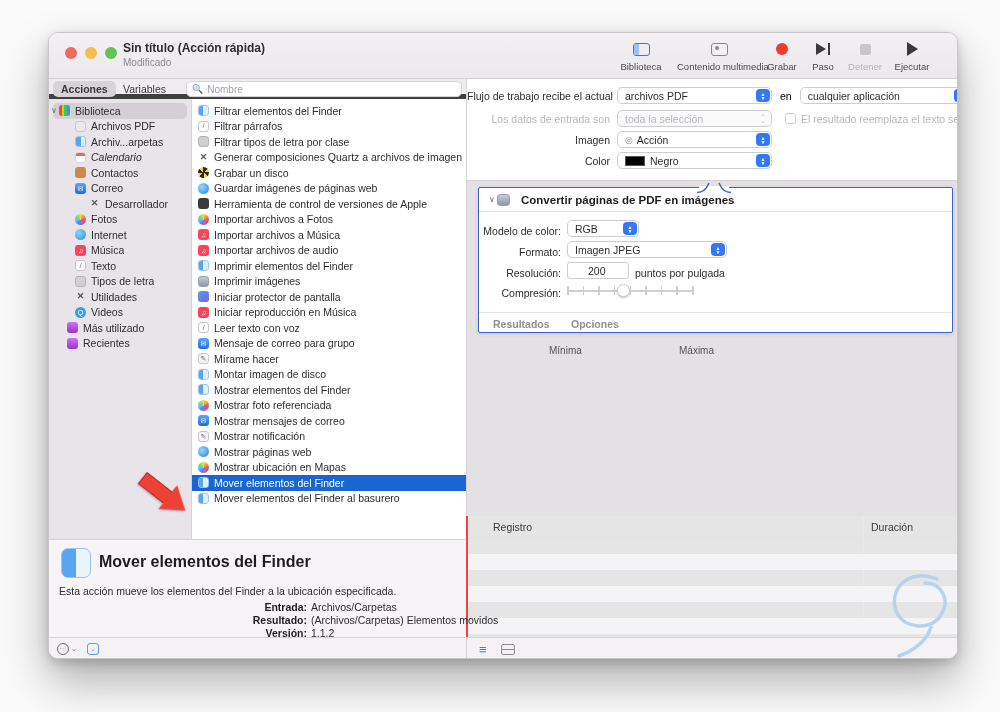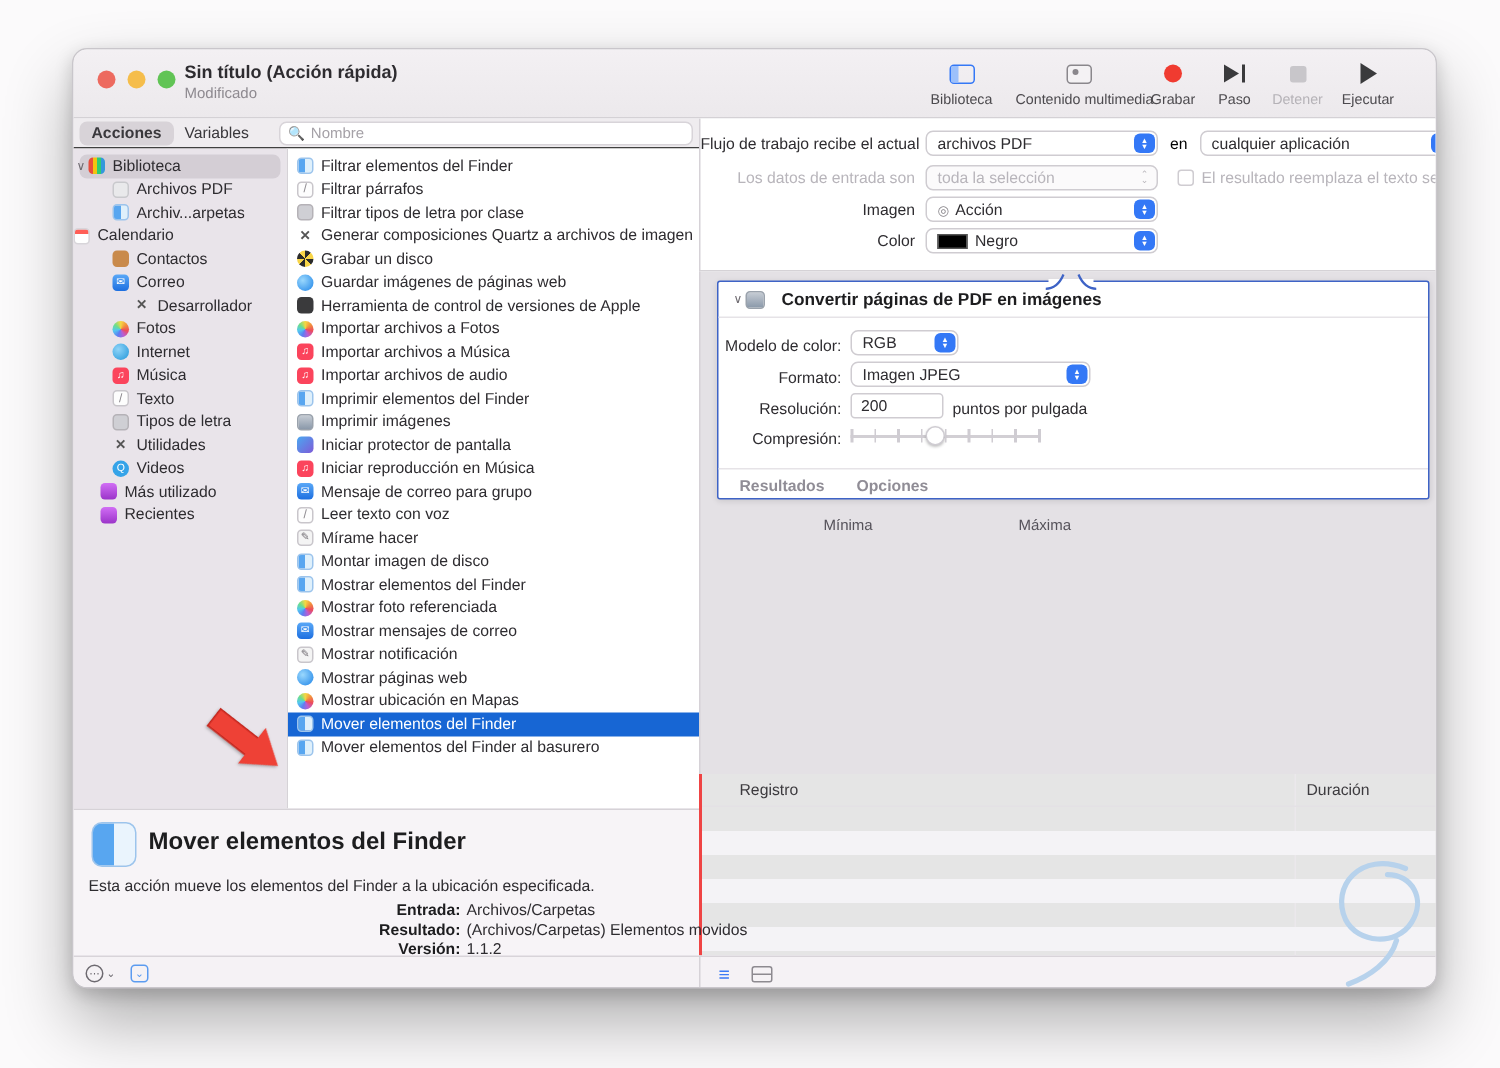--- a/index.html
+++ b/index.html
@@ -25,21 +25,21 @@
   .ic-sidebar::before{ content:""; position:absolute; left:0; top:0; bottom:0; width:5px; background:#9cc0fb; border-radius:1px 0 0 1px; }
   .ic-media { width:17px; height:13px; border:1.5px solid #8a878c; border-radius:3px; position:relative; background:#f4f2f4;}
   .ic-media::before{ content:""; position:absolute; left:3px; top:2px; width:4px; height:4px; border-radius:50%; background:#8a878c;}
   .ic-record { width:12px; height:12px; border-radius:50%; background:#f03b30; }
   .ic-play { width:0; height:0; border-left:11px solid #3a3a3c; border-top:7px solid transparent; border-bottom:7px solid transparent; }
   .ic-step { display:flex; align-items:center; }
   .ic-step .tri { width:0;height:0;border-left:10px solid #3a3a3c;border-top:6px solid transparent;border-bottom:6px solid transparent;}
   .ic-step .bar { width:2.5px; height:12px; background:#3a3a3c; margin-left:1.5px;}
   .ic-stop { width:11px; height:11px; border-radius:2px; background:#c8c6ca; }
   
-  .headrow { position:absolute; left:0; top:46px; width:417px; height:20px; background:#efecef; border-bottom:1px solid #404040; }
+  .headrow { position:absolute; left:0; top:46px; width:417px; height:20px; background:#efecef; border-bottom:5px solid #404040; }
   .tabbtn { position:absolute; top:2px; height:16px; line-height:16px; font-size:10.5px; color:#3a383c; padding:0 8px; border-radius:5px; }
   .tabbtn.sel { background:#d8d3d8; font-weight:bold; }
   .searchbox { position:absolute; left:137px; top:2px; width:276px; height:16px; background:#fff; border:1px solid #d8d4d9; border-radius:5px; display:flex; align-items:center; padding:0 5px; }
   .searchbox .mag { font-size:9px; color:#8e8a90; margin-right:4px; }
   .searchbox input { border:none; outline:none; width:100%; font-size:10px; color:#3a383c; background:transparent; font-family:"Liberation Sans",sans-serif;}
   .searchbox input::placeholder{ color:#a5a1a7; }
   
   .sidebar { position:absolute; left:0; top:66px; width:142px; height:440px; background:#e9e4ea; overflow:hidden; padding-top:4px; }
   .side-row { height:15.5px; display:flex; align-items:center; font-size:10.5px; color:#2e2c30; position:relative; }
   .side-row .lbl { white-space:nowrap; overflow:hidden; }
@@ -91,21 +91,21 @@
   .tinyact { color:#8a878c; margin-right:4px; font-size:9px; }
   .workspace { position:absolute; left:417px; top:148px; width:493px; height:335px; background:#e4e1e5; border-left:1px solid #d6d2d7; }
   
   .panel { position:absolute; left:429px; top:154px; width:475px; height:146px; background:#fff; border:1.5px solid #3e63c6; border-radius:2px; box-shadow:0 1px 4px rgba(0,0,0,.12); }
   .panel-notch { position:absolute; top:-6px; left:218px; width:34px; height:12px; }
   .phead { position:absolute; left:0; top:0; right:0; height:24px; display:flex; align-items:center; padding-left:8px; border-bottom:1px solid #e6e3e7; }
   .ptitle { font-size:11.5px; font-weight:bold; color:#1d1d1f; margin-left:6px; }
   .prow { position:absolute; left:0; height:17px; display:flex; align-items:flex-end; }
   .plabel { width:82px; text-align:right; font-size:10.5px; color:#2e2c30; margin-right:6px; flex:none; }
   .ptext { font-size:10.5px; color:#2e2c30; margin-left:6px; }
-  .ninput { width:62px; height:17px; border:1px solid #cfccd1; border-radius:3px; background:#fff; font-size:10.5px; color:#2e2c30; display:flex; align-items:center; padding-left:6px; }
+  .ninput { width:62px; height:17px; border:1px solid #cfccd1; border-radius:3px; background:#fff; font-size:10.5px; color:#2e2c30; display:flex; align-items:center; padding-left:20px; }
   .slider { position:relative; width:125px; height:16px; }
   .slider .line { position:absolute; left:0; right:0; top:7px; height:1.5px; background:#d2cfd4; }
   .slider .tick { position:absolute; top:3px; width:1.5px; height:9px; background:#cfccd2; }
   .slider .knob { position:absolute; top:1px; width:13px; height:13px; border-radius:50%; background:#fff; border:1px solid #cfccd2; box-shadow:0 1px 2px rgba(0,0,0,.25); }
   .minmax { position:absolute; font-size:10px; color:#55525a;margin-top:44px; }
   .pfootline { position:absolute; left:0; right:0; top:124px; border-top:1px solid #e6e3e7; }
   .plink { position:absolute; top:130px; font-size:10.5px; font-weight:bold; color:#908d96; }
   
   .logtable { position:absolute; left:417px; top:483px; width:493px; height:121px; background:#e5e5e5; border-left:2px solid #ef4444; }
   .loghead { position:absolute; left:0; right:0; top:0; height:22px; border-bottom:1px solid #e4e1e5; }
@@ -210,21 +210,21 @@
         <span class="lbl">Biblioteca</span>
       </div>
       <div class="side-row" style="padding-left: 26px;">
         <span class="icon ic-pdf"></span>
         <span class="lbl">Archivos PDF</span>
       </div>
       <div class="side-row" style="padding-left: 26px;">
         <span class="icon ic-finder"></span>
         <span class="lbl">Archiv...arpetas</span>
       </div>
-      <div class="side-row" style="">
+      <div class="side-row" style="padding-left: 26px; font-style: italic;">
         <span class="icon ic-calendar"></span>
         <span class="lbl">Calendario</span>
       </div>
       <div class="side-row" style="padding-left: 26px;">
         <span class="icon ic-contacts"></span>
         <span class="lbl">Contactos</span>
       </div>
       <div class="side-row" style="padding-left: 26px;">
         <span class="icon ic-mail"></span>
         <span class="lbl">Correo</span>
@@ -322,26 +322,26 @@
       </div>
       <div class="act-row">
         <span class="icon ic-screensaver"></span>
         <span>Iniciar protector de pantalla</span>
       </div>
       <div class="act-row">
         <span class="icon ic-music"></span>
         <span>Iniciar reproducción en Música</span>
       </div>
       <div class="act-row">
+        <span class="icon ic-text"></span>
+        <span>Leer texto con voz</span>
+      </div>
+      <div class="act-row">
         <span class="icon ic-mail"></span>
         <span>Mensaje de correo para grupo</span>
-      </div>
-      <div class="act-row">
-        <span class="icon ic-text"></span>
-        <span>Leer texto con voz</span>
       </div>
       <div class="act-row">
         <span class="icon ic-pencil"></span>
         <span>Mírame hacer</span>
       </div>
       <div class="act-row">
         <span class="icon ic-finder"></span>
         <span>Montar imagen de disco</span>
       </div>
       <div class="act-row">

